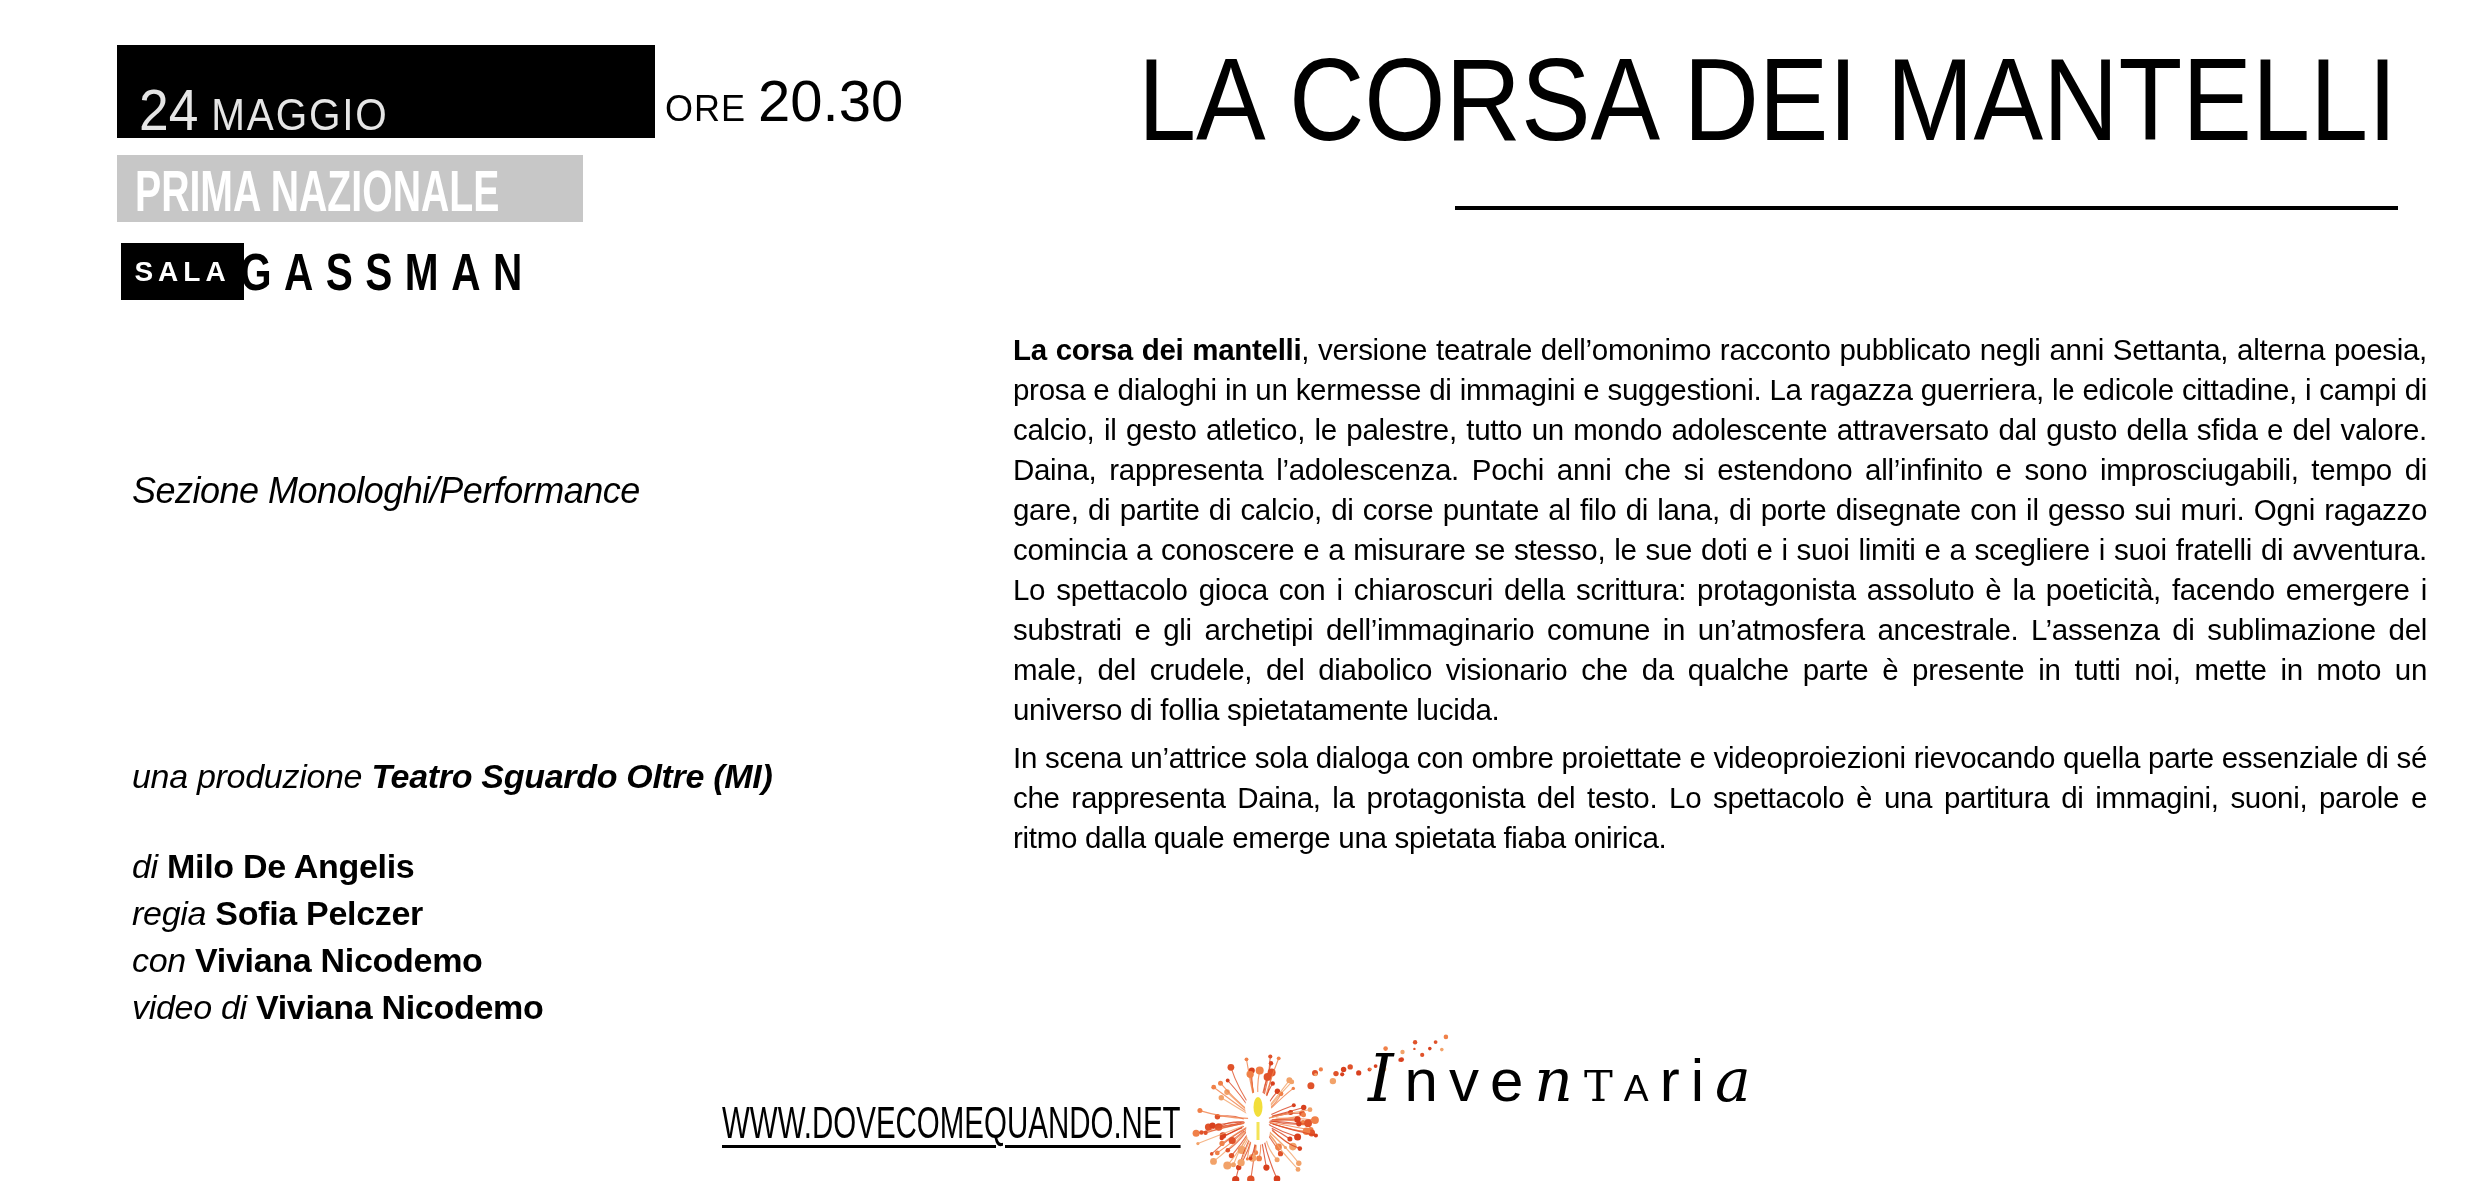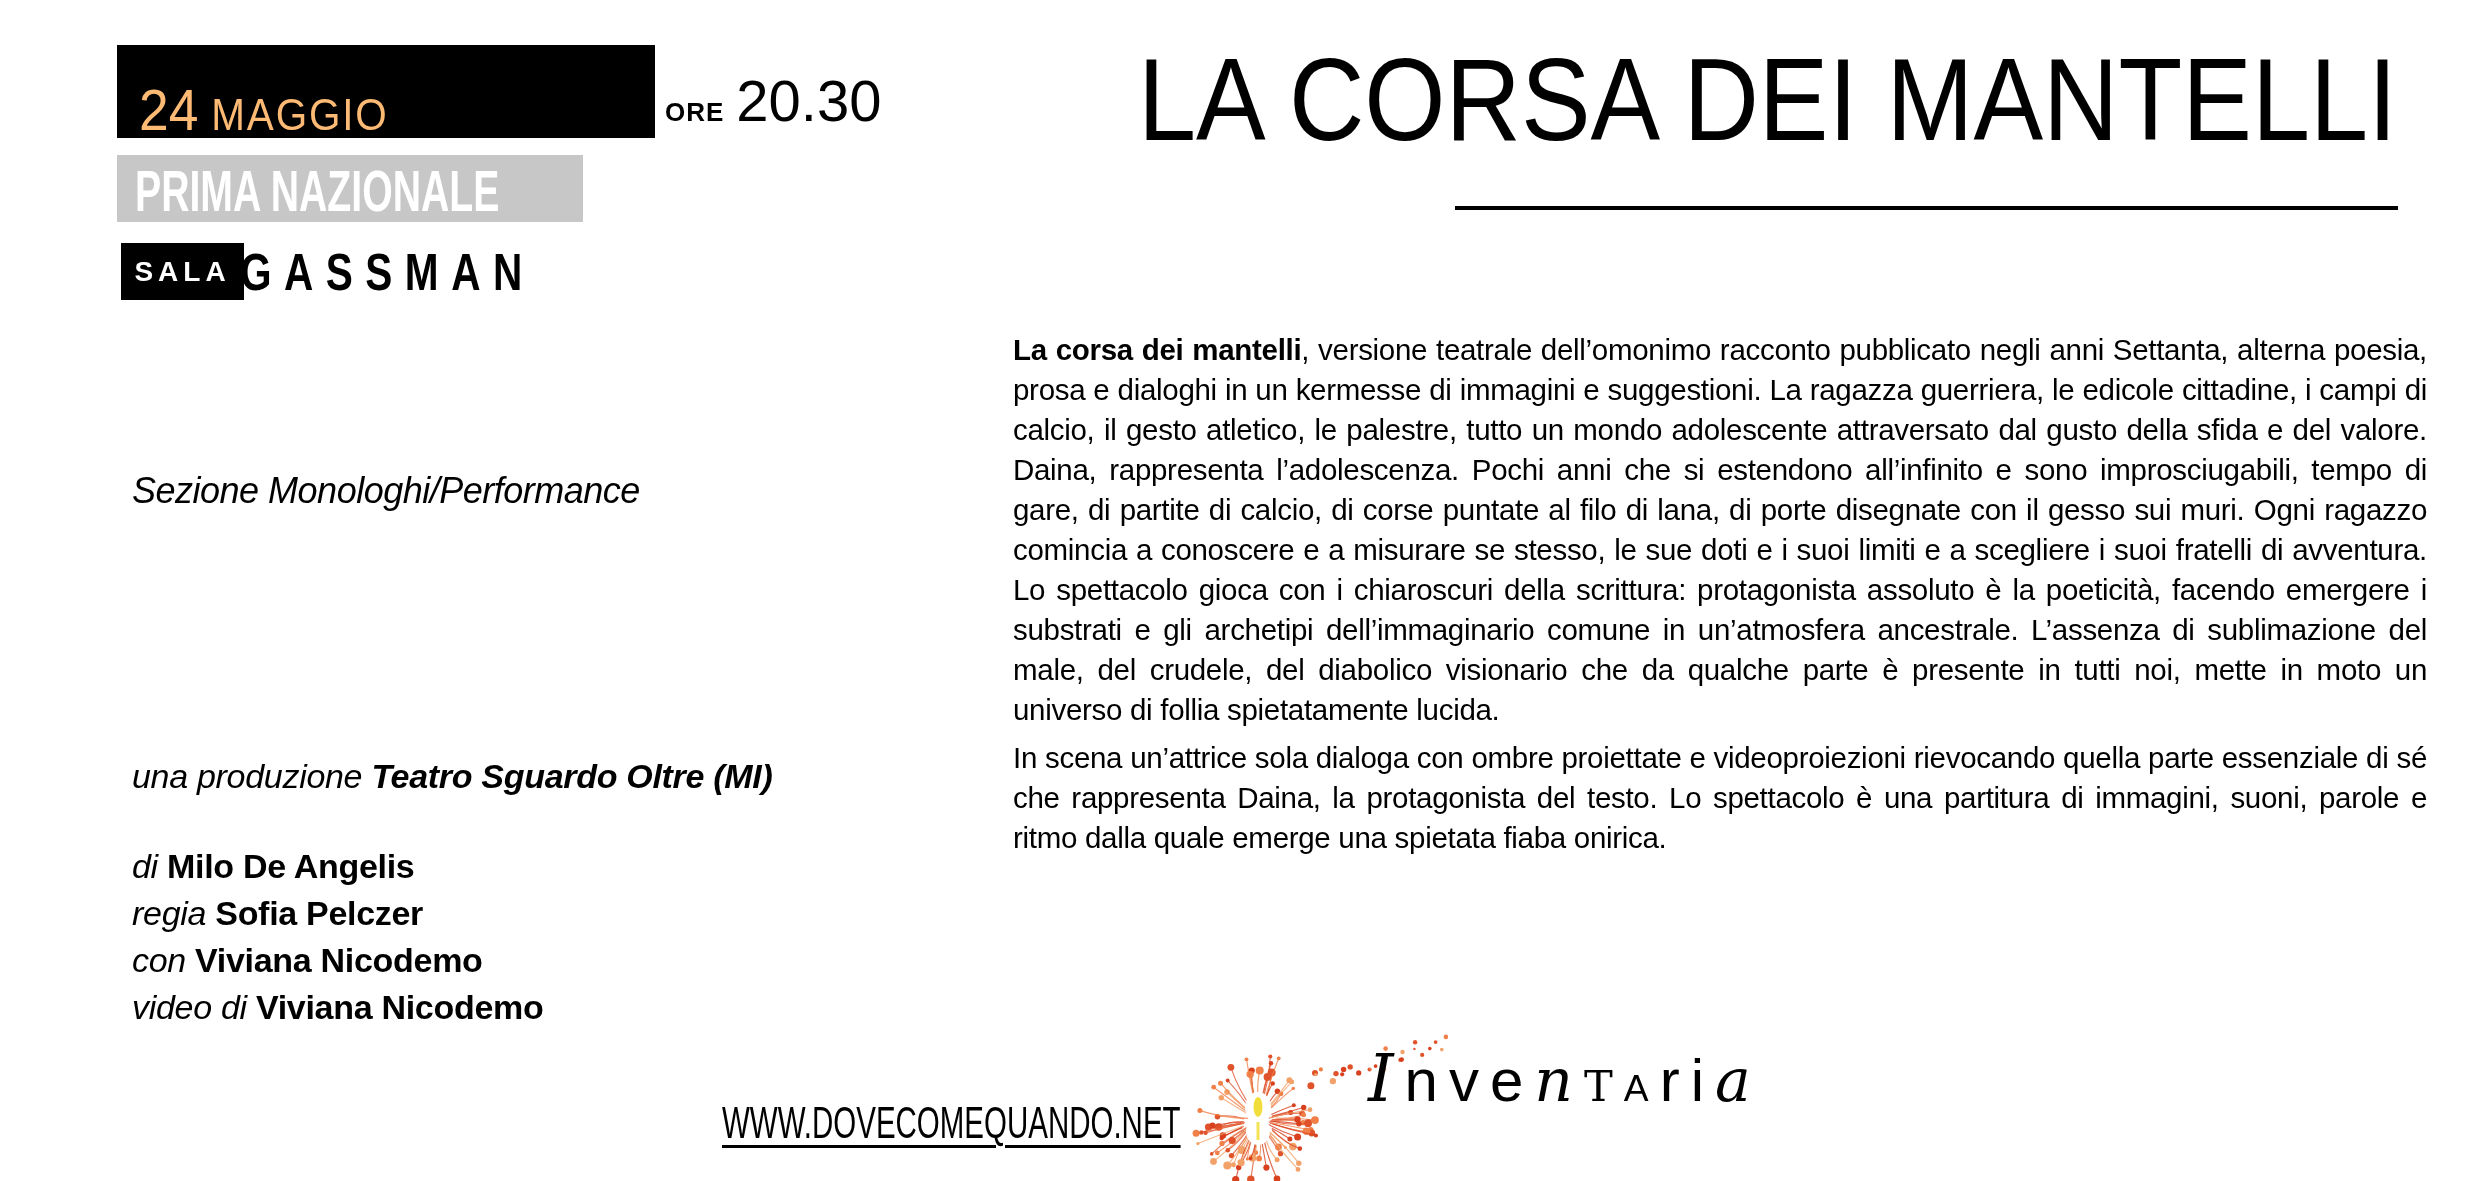--- a/index.html
+++ b/index.html
@@ -4,32 +4,32 @@
 <style>
   html,body { margin:0; padding:0; background:#ffffff; }
   .page {
     position:relative; width:2480px; height:1181px; background:#ffffff;
     font-family:"Liberation Sans", sans-serif; color:#000; overflow:hidden;
   }
 
   
   .date-bar {
     position:absolute; left:117px; top:45px; width:538px; height:93px;
-    background:#000; color:#fdba74; display:flex; align-items:baseline;
+    background:#000; color:#e5e5e5; display:flex; align-items:baseline;
     padding-left:22px; box-sizing:border-box;
   }
   .date-inner { display:flex; align-items:baseline; transform:scaleX(0.92); transform-origin:left center; padding-top:18px; }
   .date-day { font-size:58px; line-height:93px; }
   .date-month { font-size:44px; margin-left:14px; letter-spacing:2px; }
 
   .time {
     position:absolute; left:665px; top:45px; height:93px;
     display:flex; align-items:baseline; padding-top:22px; box-sizing:border-box;
   }
-  .time-label { font-size:26px; line-height:71px; letter-spacing:1px;font-weight:bold; }
+  .time-label { font-size:36px; line-height:71px; letter-spacing:1px; }
   .time-value { font-size:58px; margin-left:12px; }
 
   .premiere-bar {
     position:absolute; left:117px; top:155px; width:466px; height:67px;
     background:#c7c7c7; display:flex; align-items:center; overflow:hidden;
   }
   .premiere-text {
     color:#fff; font-weight:bold; font-size:56px; white-space:nowrap;
     transform:scale(0.70,1.02); transform-origin:left center; margin-left:18px; margin-top:6px;
   }

